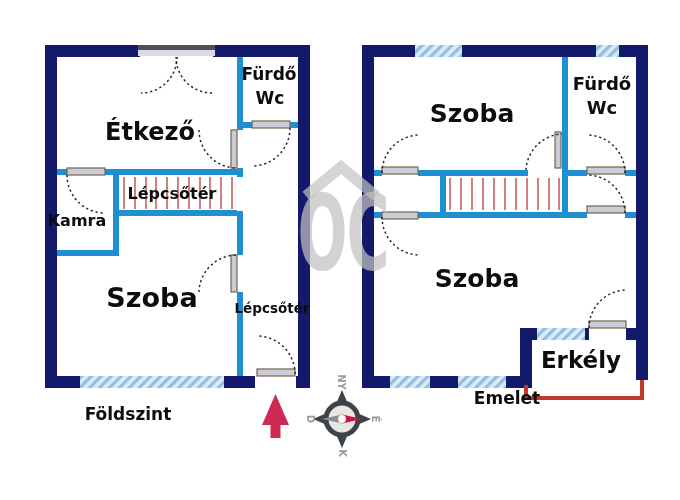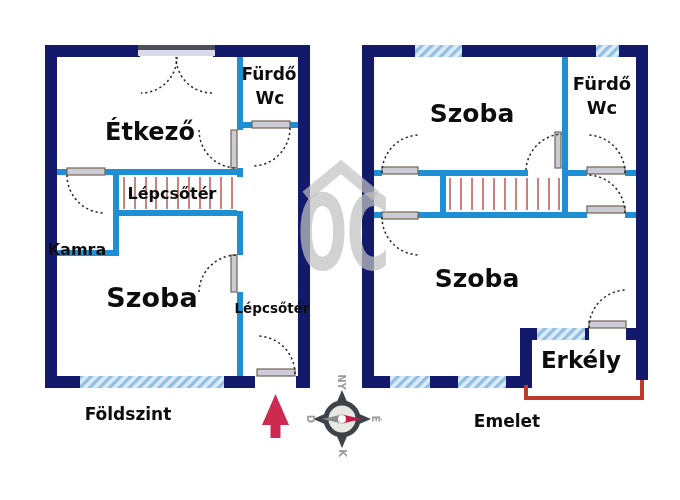--- a/index.html
+++ b/index.html
@@ -42,31 +42,31 @@
   .labels{position:absolute;left:0;top:0;width:680px;height:500px;z-index:3;pointer-events:none;}
   .room-label{
     position:absolute;transform:translate(-50%,-50%);white-space:nowrap;
     font-weight:bold;color:#0d0d0d;line-height:1;
   }
   .lbl-konyha{left:149px;top:103px;font-size:19px;}
   .lbl-etkezo{left:150px;top:132px;font-size:24px;}
   .lbl-furdo-l{left:269px;top:74px;font-size:17px;}
   .lbl-wc-l{left:270px;top:98px;font-size:17px;}
   .lbl-lepcsoter{left:172px;top:194px;font-size:16px;}
-  .lbl-kamra{left:77px;top:221px;font-size:16px;margin-top:29px;}
+  .lbl-kamra{left:77px;top:221px;font-size:16px;}
   .lbl-szoba-g{left:152px;top:297px;font-size:27px;}
   .lbl-kozlekedo{left:272px;top:309px;font-size:13.5px;}
   .lbl-szoba-u1{left:472px;top:113px;font-size:25px;}
   .lbl-furdo-r{left:602px;top:84px;font-size:18px;}
   .lbl-wc-r{left:602px;top:108px;font-size:18px;}
   .lbl-szoba-u2{left:477px;top:278px;font-size:25px;}
   .lbl-erkely{left:581px;top:360px;font-size:23px;}
   .lbl-floor{font-size:17px;margin-left:40px;}
   .lbl-foldszint{left:88px;top:414px;}
-  .lbl-emelet{left:467px;top:421px;}
+  .lbl-emelet{left:467px;top:398px;}
 
   
   .compass-label{
     position:absolute;transform:translate(-50%,-50%) rotate(90deg);
     font-size:10px;font-weight:bold;color:#9a9a9a;z-index:3;white-space:nowrap;
   }
   .cl-top{left:341px;top:382px;}
   .cl-left{left:310px;top:419px;}
   .cl-right{left:375px;top:419px;}
   .cl-bottom{left:342px;top:453px;}

